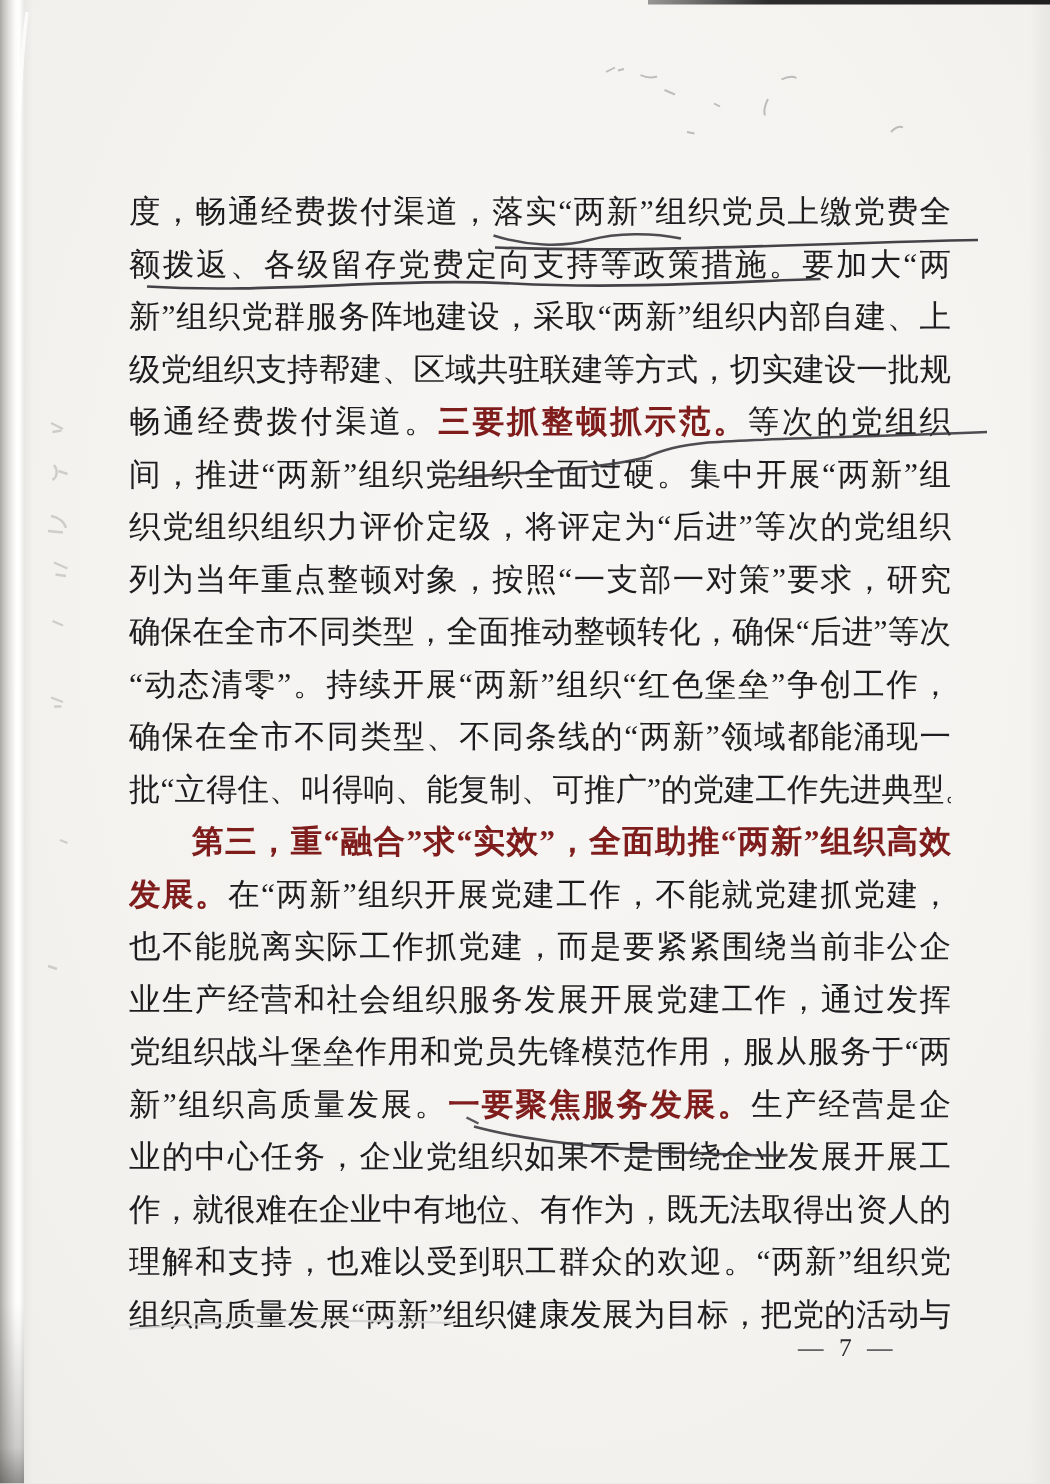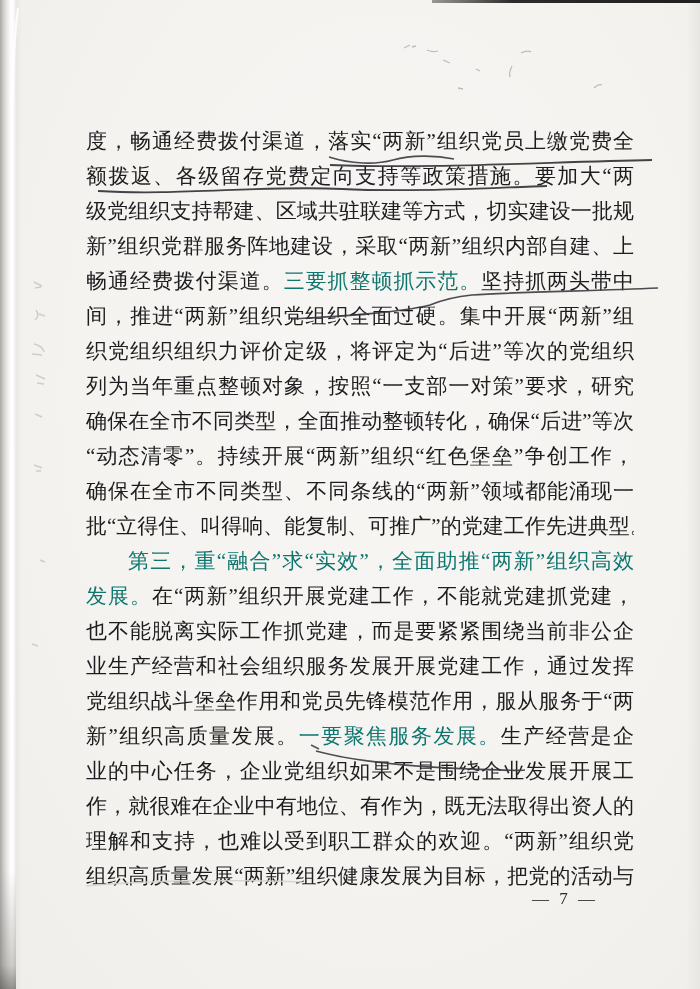--- a/index.html
+++ b/index.html
@@ -41,43 +41,43 @@
     color: #1d1d1f;
     font-size: 21px;
   }
   .tl {
     height: 35px; line-height: 35px;
     text-align: justify; text-align-last: justify;
     overflow: hidden;
     white-space: nowrap;
   }
   .tl.indent { padding-left: 42px; }
-  .b { font-weight: normal; color: #0f766e; }
+  .b { font-weight: bold; color: #7f1d1d; }
   .page-number {
     position: absolute; left: 520px; top: 888px; width: 90px;
     font-size: 17px; letter-spacing: 3px; color: #2a2a2c;
     text-align: center; line-height: 22px;
   }
   .marks { position: absolute; inset: 0; pointer-events: none; }
 </style>
 </head>
 <body>
 
 <div class="paper"></div>
 <div class="left-edge"></div>
 <div class="left-edge-shadow"></div>
 <div class="right-edge"></div>
 <div class="top-line"></div>
 
 <div class="text-block">
     <div class="tl"><span>度，畅通经费拨付渠道，落实“两新”组织党员上缴党费全</span></div>
     <div class="tl"><span>额拨返、各级留存党费定向支持等政策措施。要加大“两</span></div>
+    <div class="tl"><span>新”组织党群服务阵地建设，采取“两新”组织内部自建、上</span></div>
     <div class="tl"><span>级党组织支持帮建、区域共驻联建等方式，切实建设一批规</span></div>
-    <div class="tl"><span>新”组织党群服务阵地建设，采取“两新”组织内部自建、上</span></div>
-    <div class="tl"><span>畅通经费拨付渠道。</span><span class="b">三要抓整顿抓示范。</span><span>坚持抓两头带中</span></div>
+    <div class="tl"><span>畅通经费拨付渠道。</span><span class="b">三要抓整顿抓示范。</span><span>等次的党组织</span></div>
     <div class="tl"><span>间，推进“两新”组织党组织全面过硬。集中开展“两新”组</span></div>
     <div class="tl"><span>织党组织组织力评价定级，将评定为“后进”等次的党组织</span></div>
     <div class="tl"><span>列为当年重点整顿对象，按照“一支部一对策”要求，研究</span></div>
     <div class="tl"><span>确保在全市不同类型，全面推动整顿转化，确保“后进”等次</span></div>
     <div class="tl"><span>“动态清零”。持续开展“两新”组织“红色堡垒”争创工作，</span></div>
     <div class="tl"><span>确保在全市不同类型、不同条线的“两新”领域都能涌现一</span></div>
     <div class="tl"><span>批“立得住、叫得响、能复制、可推广”的党建工作先进典型。</span></div>
     <div class="tl indent"><span class="b">第三，重“融合”求“实效”，全面助推“两新”组织高效</span></div>
     <div class="tl"><span class="b">发展。</span><span>在“两新”组织开展党建工作，不能就党建抓党建，</span></div>
     <div class="tl"><span>也不能脱离实际工作抓党建，而是要紧紧围绕当前非公企</span></div>

